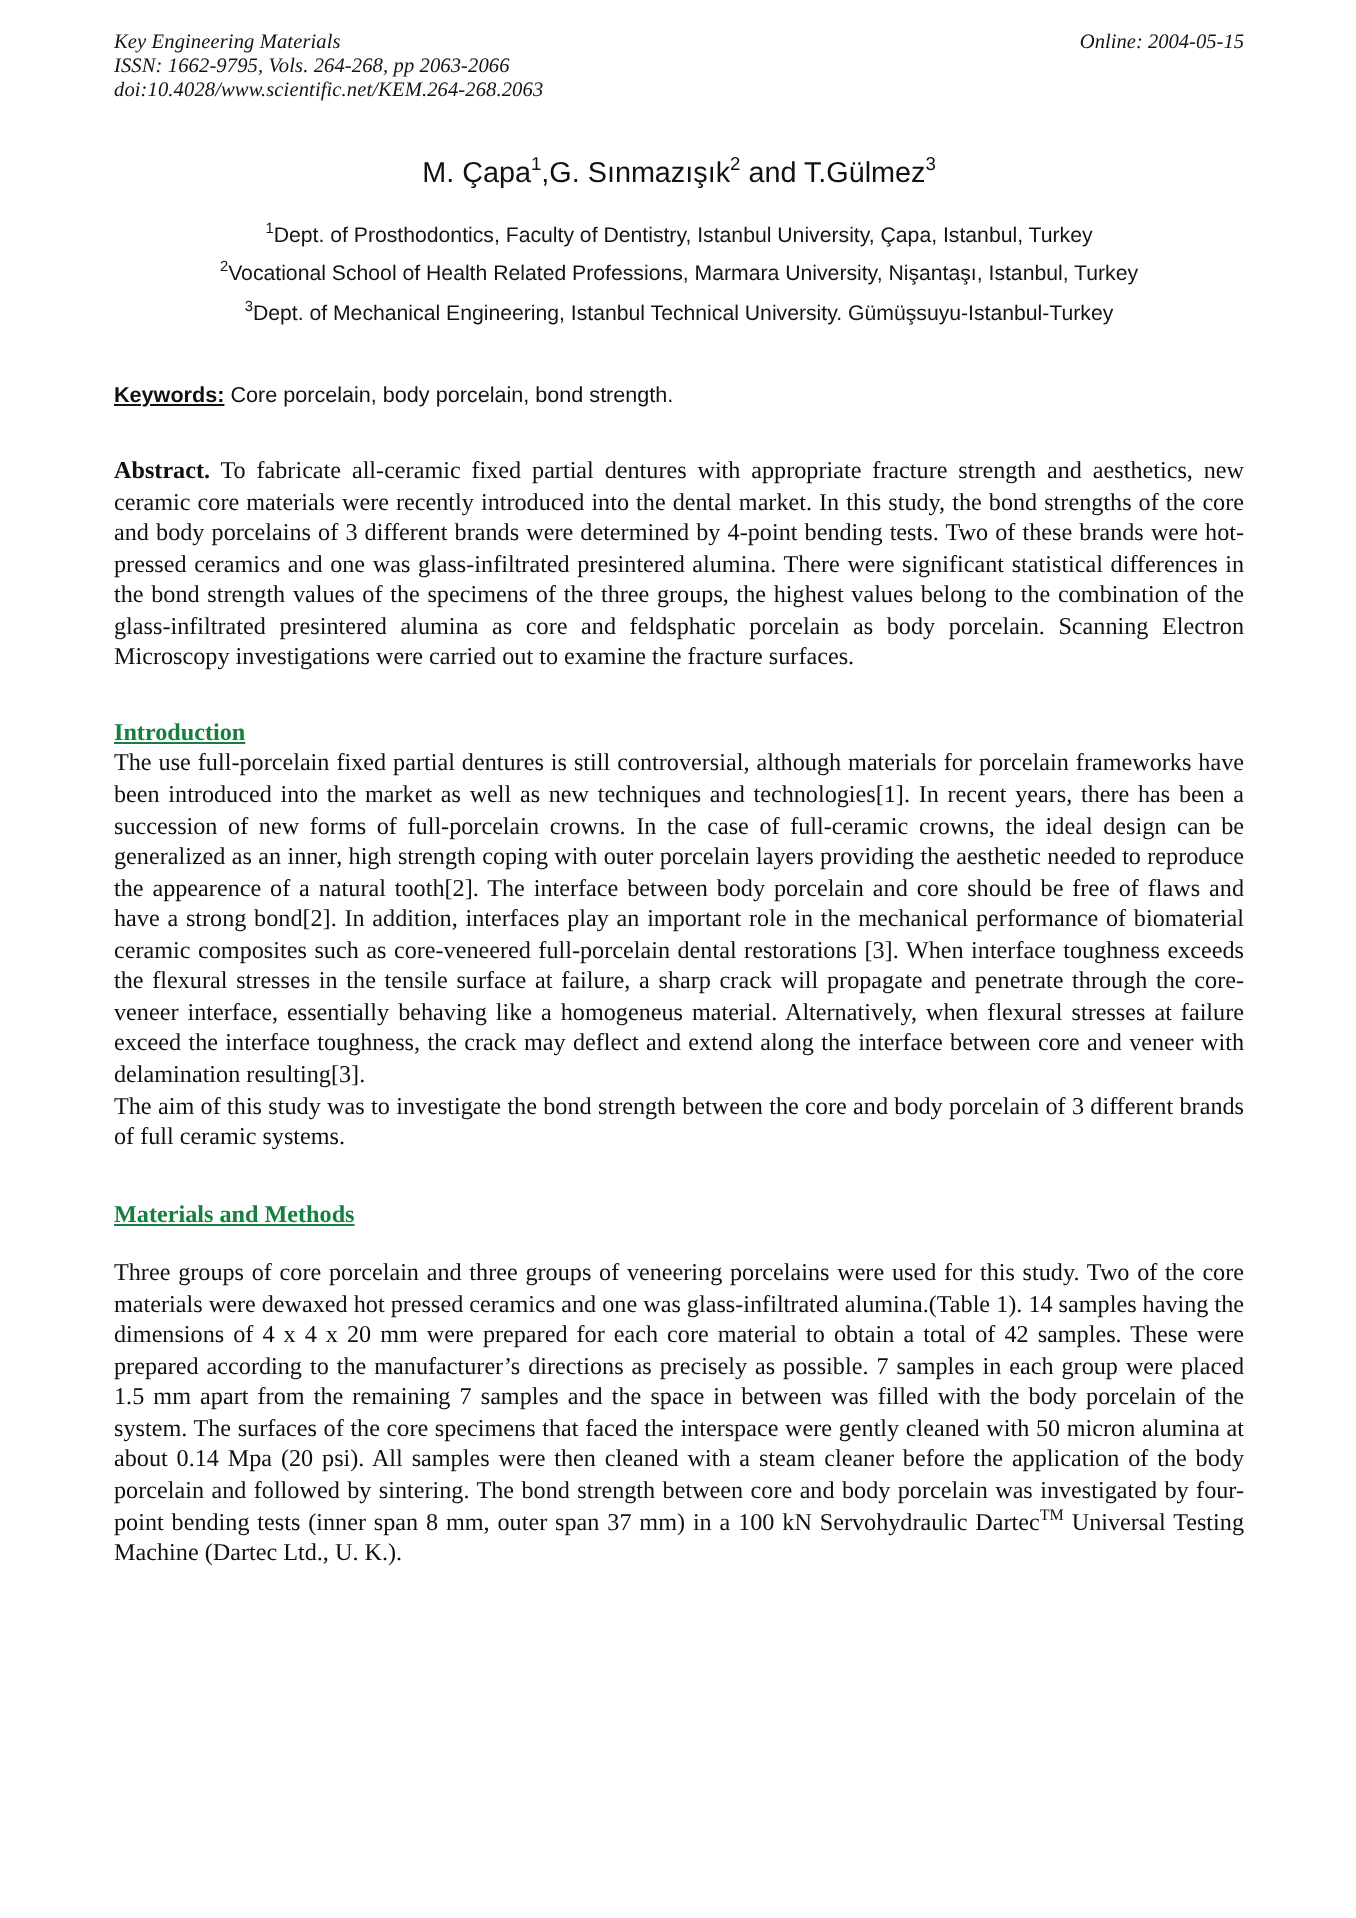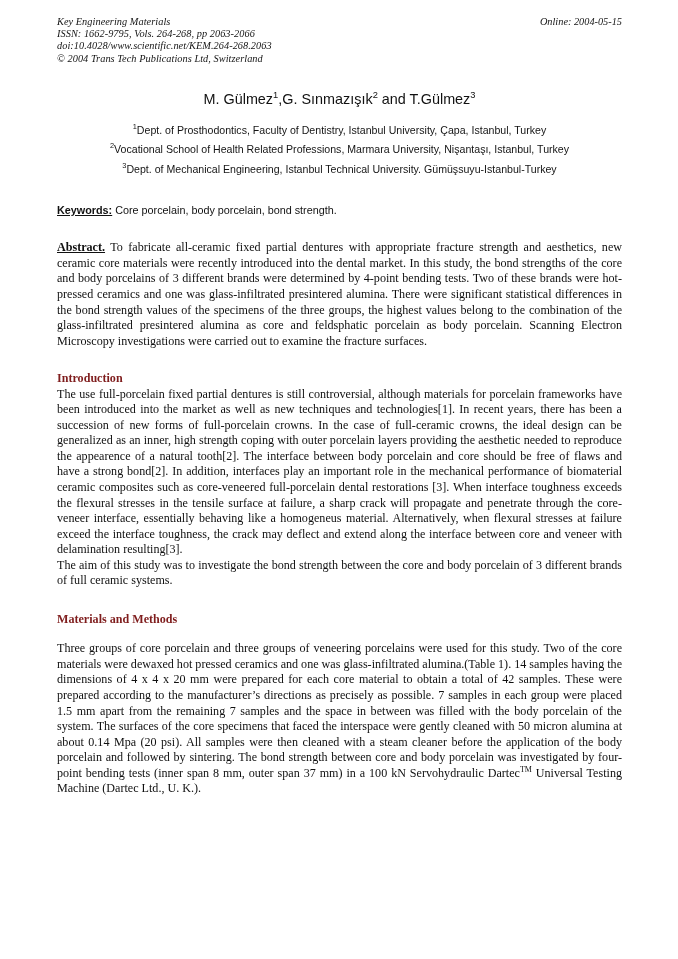--- a/index.html
+++ b/index.html
@@ -117,29 +117,29 @@
     color: #101010;
     text-align: justify;
     text-justify: inter-word;
     margin: 0;
   }
   .abstract {
     margin-top: 22px;
   }
   .abstract-label {
     font-weight: bold;
-    text-decoration: underline;
   }
   .section-heading {
     font-family: "Liberation Serif", "DejaVu Serif", serif;
     font-weight: bold;
     font-size: 12.1px;
     line-height: 15.55px;
-    color: #7f1d1d;
+    color: #15803d;
     margin: 0;
+    text-decoration: underline;
   }
   .intro-heading {
     margin-top: 22px;
   }
   .intro-body {
     margin-top: 0px;
   }
   .intro-aim {
     margin-top: 0px;
   }
@@ -160,28 +160,27 @@
 <body>
 
 <div class="page">
   <div class="content">
 
     <div class="masthead">
       <div class="masthead-left">
         <span class="masthead-line">Key Engineering Materials</span>
         <span class="masthead-line">ISSN: 1662-9795, Vols. 264-268, pp 2063-2066</span>
         <span class="masthead-line">doi:10.4028/www.scientific.net/KEM.264-268.2063</span>
-        <span class="masthead-line">© 2004 Trans Tech Publications Ltd, Switzerland</span>
       </div>
       <div class="masthead-right">Online: 2004-05-15</div>
     </div>
 
 
     <div class="authors">
-      <span>M. Gülmez</span><sup>1</sup><span>,</span><span>G. Sınmazışık</span><sup>2</sup><span> and </span><span>T.Gülmez</span><sup>3</sup>
+      <span>M. Çapa</span><sup>1</sup><span>,</span><span>G. Sınmazışık</span><sup>2</sup><span> and </span><span>T.Gülmez</span><sup>3</sup>
     </div>
 
     <div class="affiliations">
       <span class="affiliation"><sup>1</sup><span>Dept. of Prosthodontics, Faculty of Dentistry, Istanbul University, Çapa, Istanbul, Turkey</span></span>
       <span class="affiliation"><sup>2</sup><span>Vocational School of Health Related Professions, Marmara University, Nişantaşı, Istanbul, Turkey</span></span>
       <span class="affiliation"><sup>3</sup><span>Dept. of Mechanical Engineering, Istanbul Technical University. Gümüşsuyu-Istanbul-Turkey</span></span>
     </div>
 
     <div class="keywords">
       <span class="keywords-label">Keywords:</span><span> Core porcelain, body porcelain, bond strength.</span>

